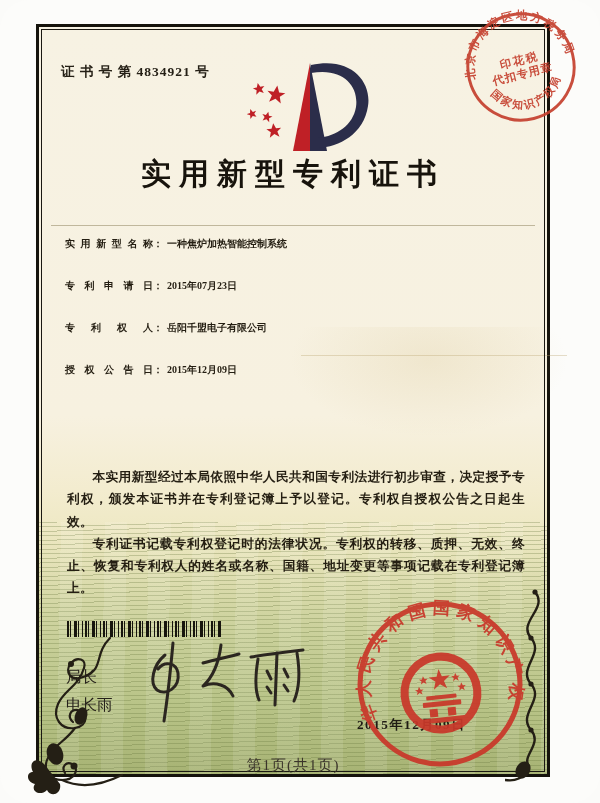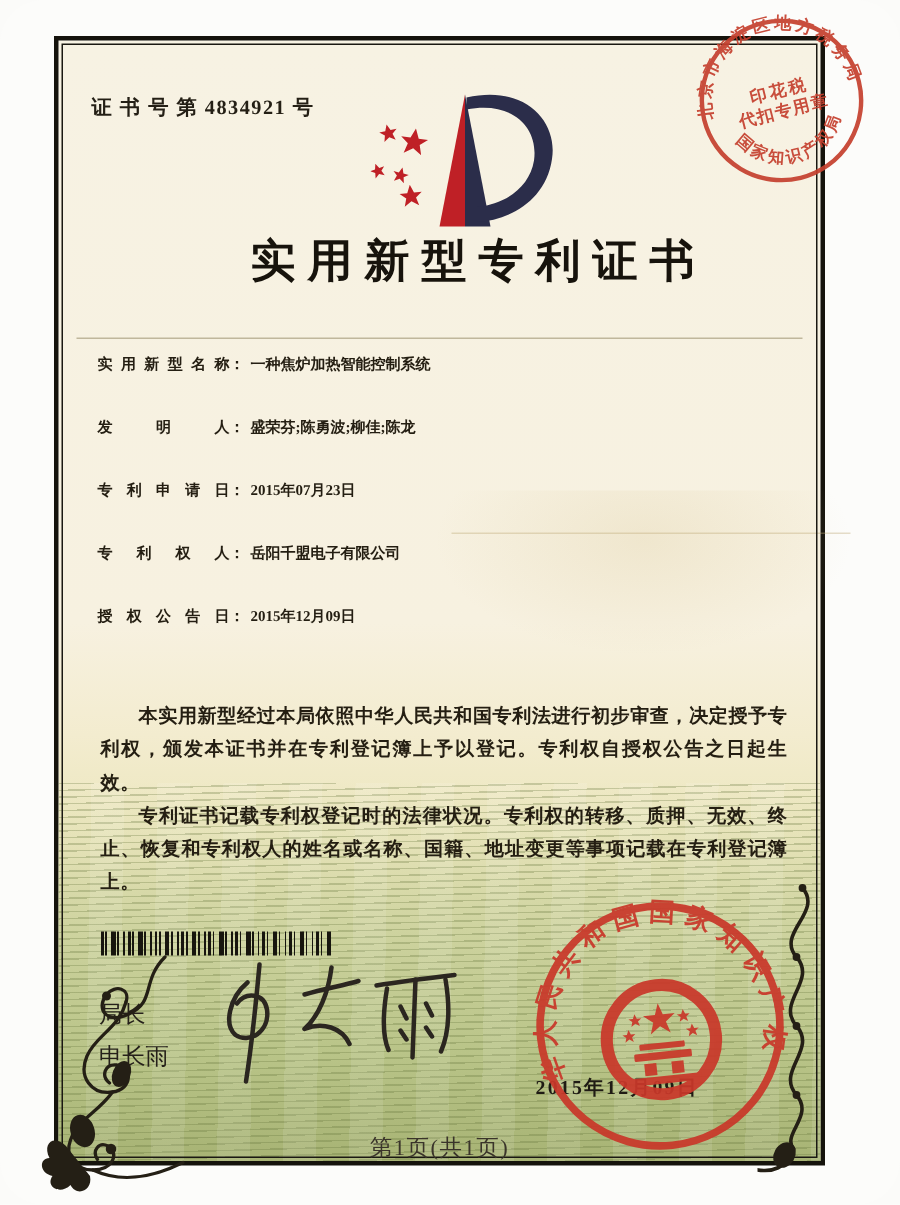--- a/index.html
+++ b/index.html
@@ -19,21 +19,21 @@
           linear-gradient(180deg,rgba(216,218,170,0) 0,rgba(223,222,178,.5) 42px,rgba(203,209,156,.85) 100px,#b9c488 180px,#a7b374 252px);}
   .ghost{position:absolute;left:250px;top:300px;width:280px;height:110px;pointer-events:none;
         background:radial-gradient(ellipse at 50% 30%,rgba(213,193,140,.22),rgba(0,0,0,0) 70%);}
   .ghost-line{position:absolute;left:262px;top:328px;width:266px;height:1px;
         background:rgba(188,168,118,.38);pointer-events:none;}
 
   
   .cert-no{position:absolute;left:22px;top:36px;font-size:13.5px;font-weight:700;
         color:#241f15;letter-spacing:1px;}
   .title{position:absolute;left:0;top:127px;width:100%;text-align:center;
-        font-size:30px;font-weight:700;color:#17130c;letter-spacing:8px;padding-left:26px;}
+        font-size:30px;font-weight:700;color:#17130c;letter-spacing:8px;}
   .title-rule{position:absolute;left:12px;top:198px;width:484px;height:1px;background:#c0b79c;}
 
   .fields{position:absolute;left:26px;top:206px;width:460px;color:#241e12;}
   .frow{margin-bottom:21px;line-height:21px;font-size:10px;font-weight:700;white-space:nowrap;}
   .flabel{display:inline-block;width:88px;text-align:justify;text-align-last:justify;}
   .fcolon{display:inline-block;margin-right:4px;}
 
   .paras{position:absolute;left:28px;top:439px;width:458px;color:#241e12;}
   .paras p{margin:0;font-size:12.7px;line-height:22.3px;font-weight:600;
         text-indent:2em;letter-spacing:.4px;text-align:justify;}
@@ -91,23 +91,20 @@
       <polygon fill="#2b2d4a" points="63,4 63,92 80,92"></polygon>
       <path fill="#2b2d4a" d="M64,6 C103,-3 125,22 121,47 C117,75 92,88 71,89 L71,79 C90,77 106,66 109,48 C112,27 96,8 64,14 Z"></path>
     </svg>
 
     <div class="title">实用新型专利证书</div>
     <div class="title-rule"></div>
 
     <div class="fields">
       <div class="frow">
         <span class="flabel">实用新型名称</span><span class="fcolon">：</span><span>一种焦炉加热智能控制系统</span>
-      </div>
-      <div class="frow">
-        <span class="flabel">发明人</span><span class="fcolon">：</span><span>盛荣芬;陈勇波;柳佳;陈龙</span>
       </div>
       <div class="frow">
         <span class="flabel">专利申请日</span><span class="fcolon">：</span><span>2015年07月23日</span>
       </div>
       <div class="frow">
         <span class="flabel">专利权人</span><span class="fcolon">：</span><span>岳阳千盟电子有限公司</span>
       </div>
       <div class="frow">
         <span class="flabel">授权公告日</span><span class="fcolon">：</span><span>2015年12月09日</span>
       </div>

